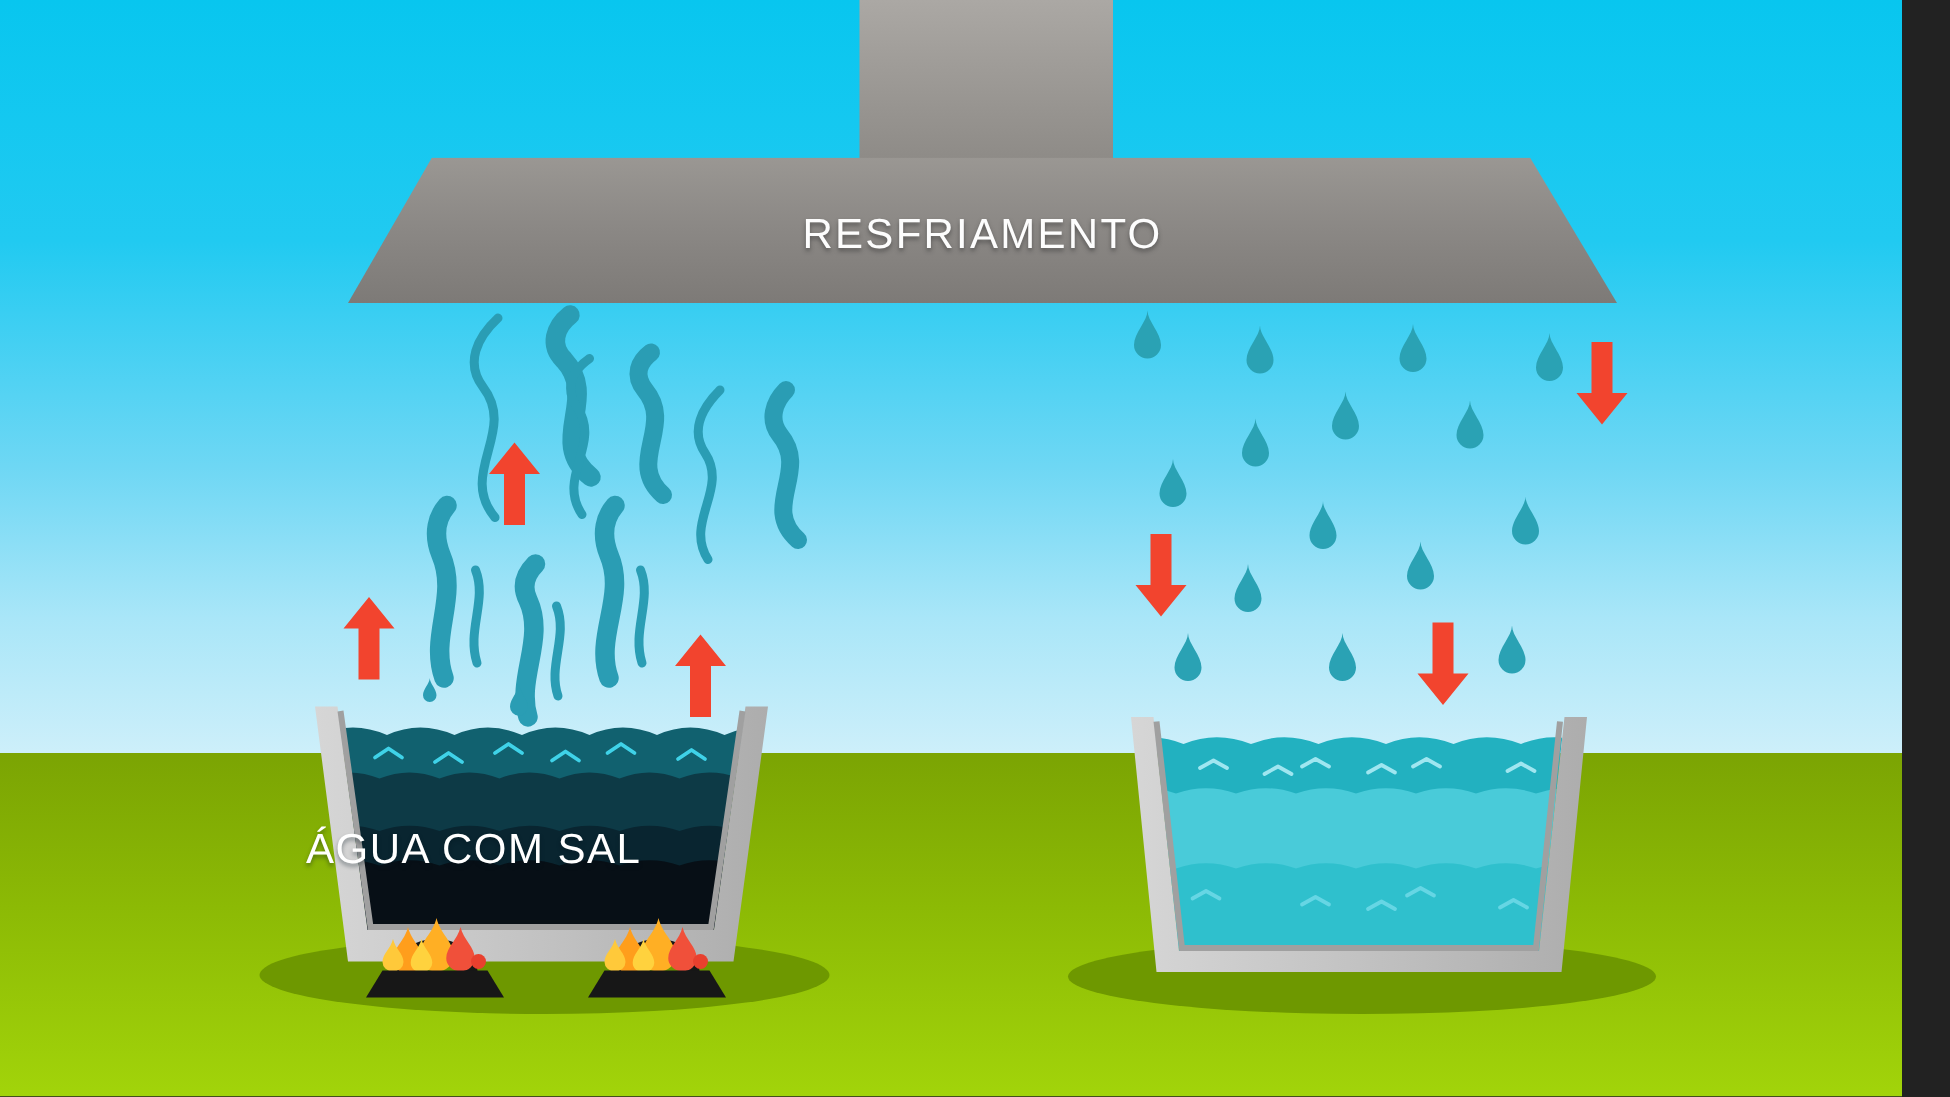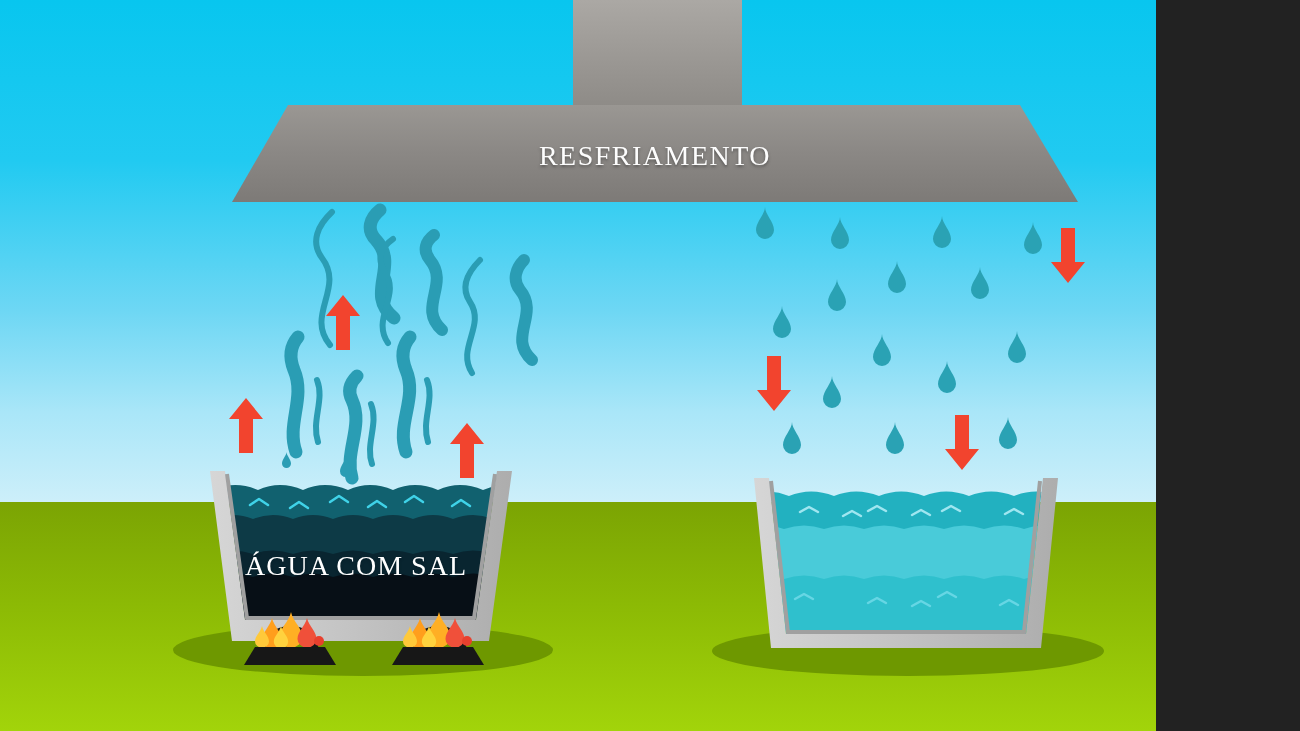--- a/index.html
+++ b/index.html
@@ -1,18 +1,18 @@
 <!DOCTYPE html>
 <html><head>
 <meta charset="utf-8">
 <style>
   html,body{margin:0;padding:0;background:#222;}
   .scene{
-    position:relative;width:1156px;height:731px;overflow:hidden;
-    font-family:Liberation Serif, serif;
+    position:relative;width:1268px;height:731px;overflow:hidden;
+    font-family:Liberation Sans, sans-serif;
     -webkit-font-smoothing:antialiased;
   }
   .scene *{position:absolute;box-sizing:border-box;}
   .sky{
     left:0;top:0;width:1300px;height:502px;
     background:linear-gradient(180deg,#08c6ef 0%,#21caf1 32%,#6ed7f4 62%,#a9e6f8 82%,#cdeffa 100%);
   }
   .ground{
     left:0;top:502px;width:1300px;height:229px;
     background:linear-gradient(180deg,#7ba403 0%,#8cba05 45%,#a2d40a 100%);
@@ -29,21 +29,21 @@
     background:linear-gradient(180deg,#9a9793 0%,#8b8885 48%,#7d7a77 100%);
     clip-path:polygon(56px 0,788px 0,846px 97px,0 97px);
   }
   .hood-label{
     left:0;top:0;width:846px;height:97px;line-height:101px;text-align:center;
     color:#fdfdfd;font-size:28px;letter-spacing:1.5px;
     text-shadow:0 2px 3px rgba(50,50,50,.55);
   }
   .fx,.beakers{left:0;top:0;width:1300px;height:731px;}
   .beaker-label{
-    color:#ffffff;font-size:28px;letter-spacing:1px;text-align:center;width:304px;
+    color:#ffffff;font-size:28px;letter-spacing:1px;width:304px;
     text-shadow:0 2px 3px rgba(0,20,30,.4);
   }
   .label-left{left:204px;top:550px;}
   .label-right{left:750px;top:550px;}
 </style>
 </head>
 <body>
 
 <div class="scene">
 

